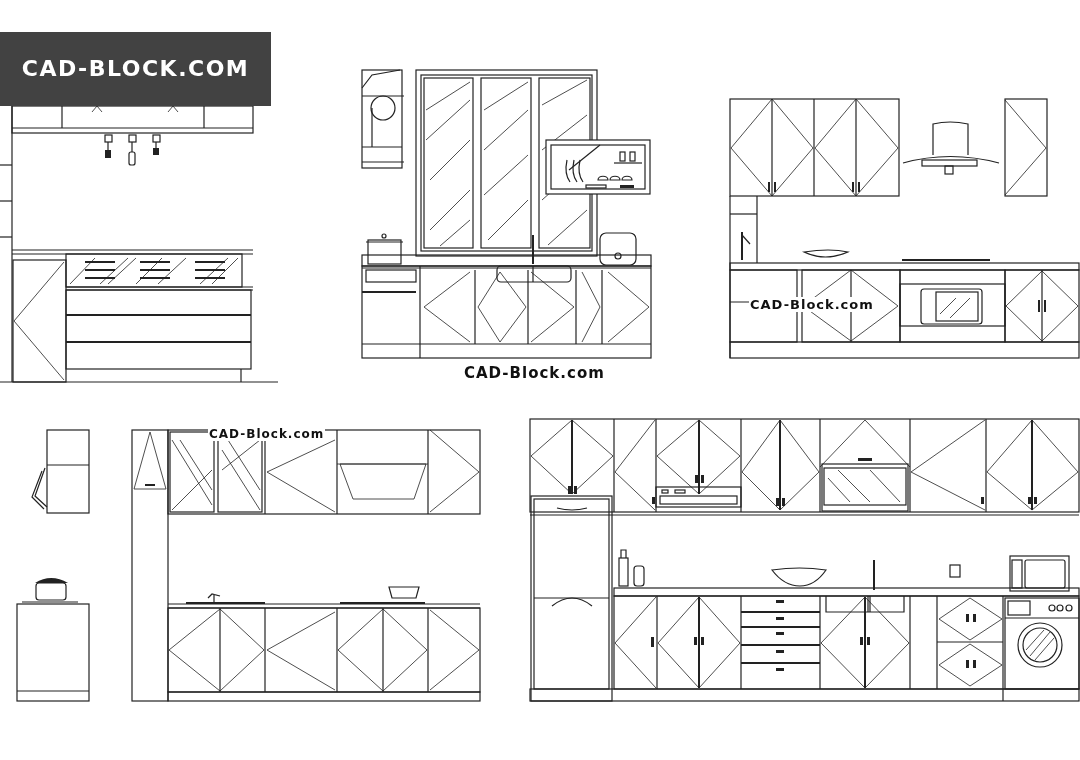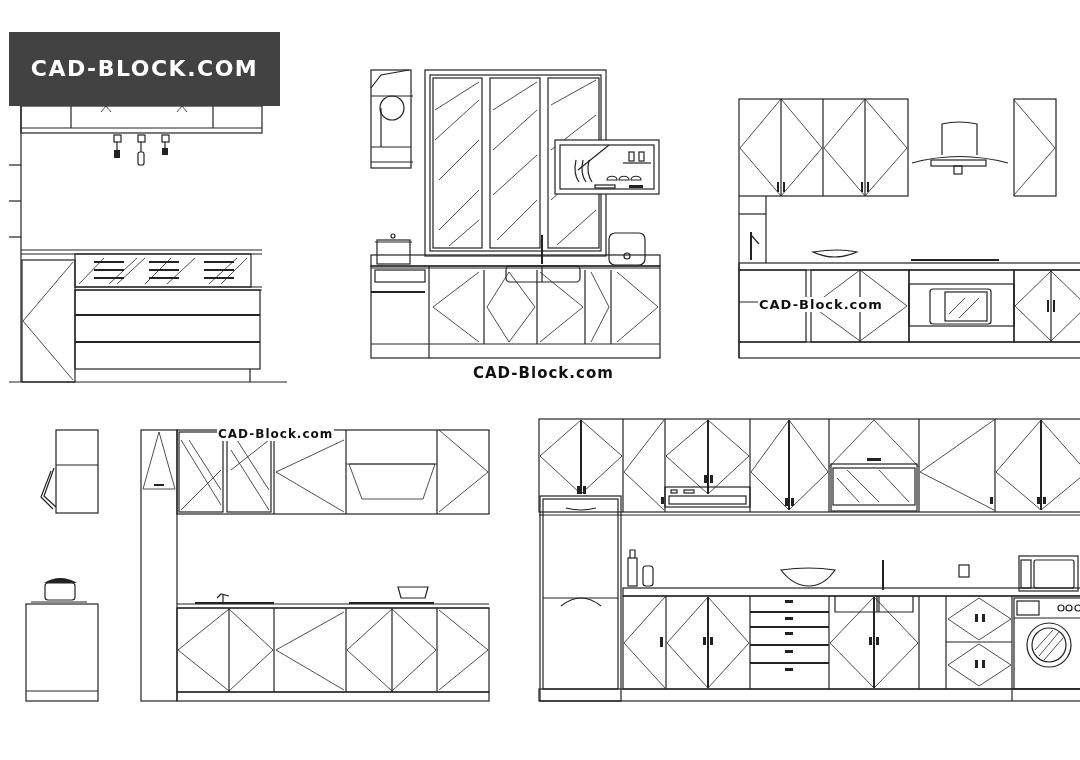--- a/index.html
+++ b/index.html
@@ -1,17 +1,17 @@
 <!DOCTYPE html>
 <html><head>
 <meta charset="utf-8">
 <style>
   html,body{margin:0;padding:0;background:#ffffff;}
   body{width:1080px;height:760px;position:relative;overflow:hidden;font-family:"DejaVu Sans",sans-serif;}
-  #canvas{position:absolute;left:9px;top:0;width:952px;height:760px;}
+  #canvas{position:absolute;left:0;top:0;width:952px;height:760px;}
   svg{position:absolute;left:0;top:0;}
   .ln{stroke:#222;stroke-width:1.2;fill:none;}
   .lnt{stroke:#222;stroke-width:0.8;fill:none;}
   .thk{stroke:#222;stroke-width:2;fill:none;}
   .fillw{fill:#fff;stroke:#222;stroke-width:1.2;}
   .dk{fill:#222;stroke:none;}
   .logo-box{position:absolute;left:0;top:32px;width:271px;height:74px;background:#424242;}
   .logo-text{position:absolute;left:0;top:32px;width:271px;height:74px;line-height:74px;text-align:center;
     color:#fff;font-family:"DejaVu Sans",sans-serif;font-weight:bold;font-size:22px;letter-spacing:1.5px;}
   .wm{position:absolute;font-family:"DejaVu Sans",sans-serif;font-weight:bold;color:#111;letter-spacing:1px;white-space:nowrap;}

